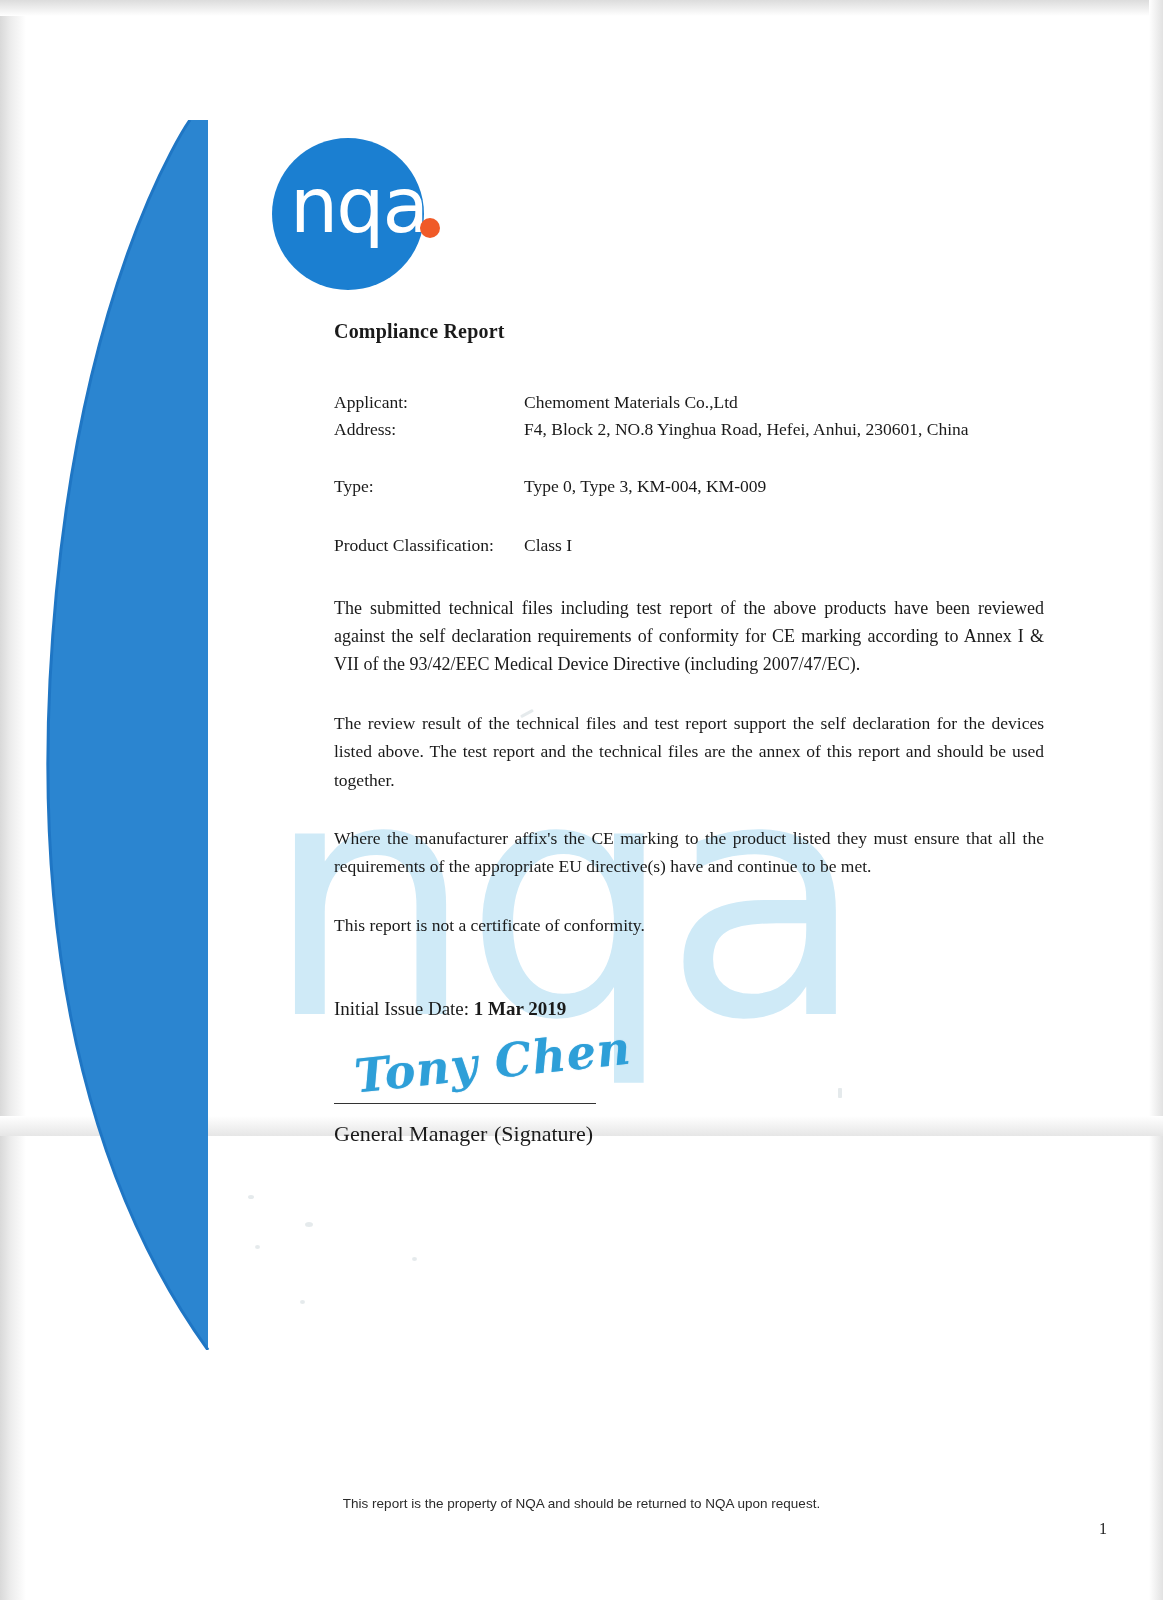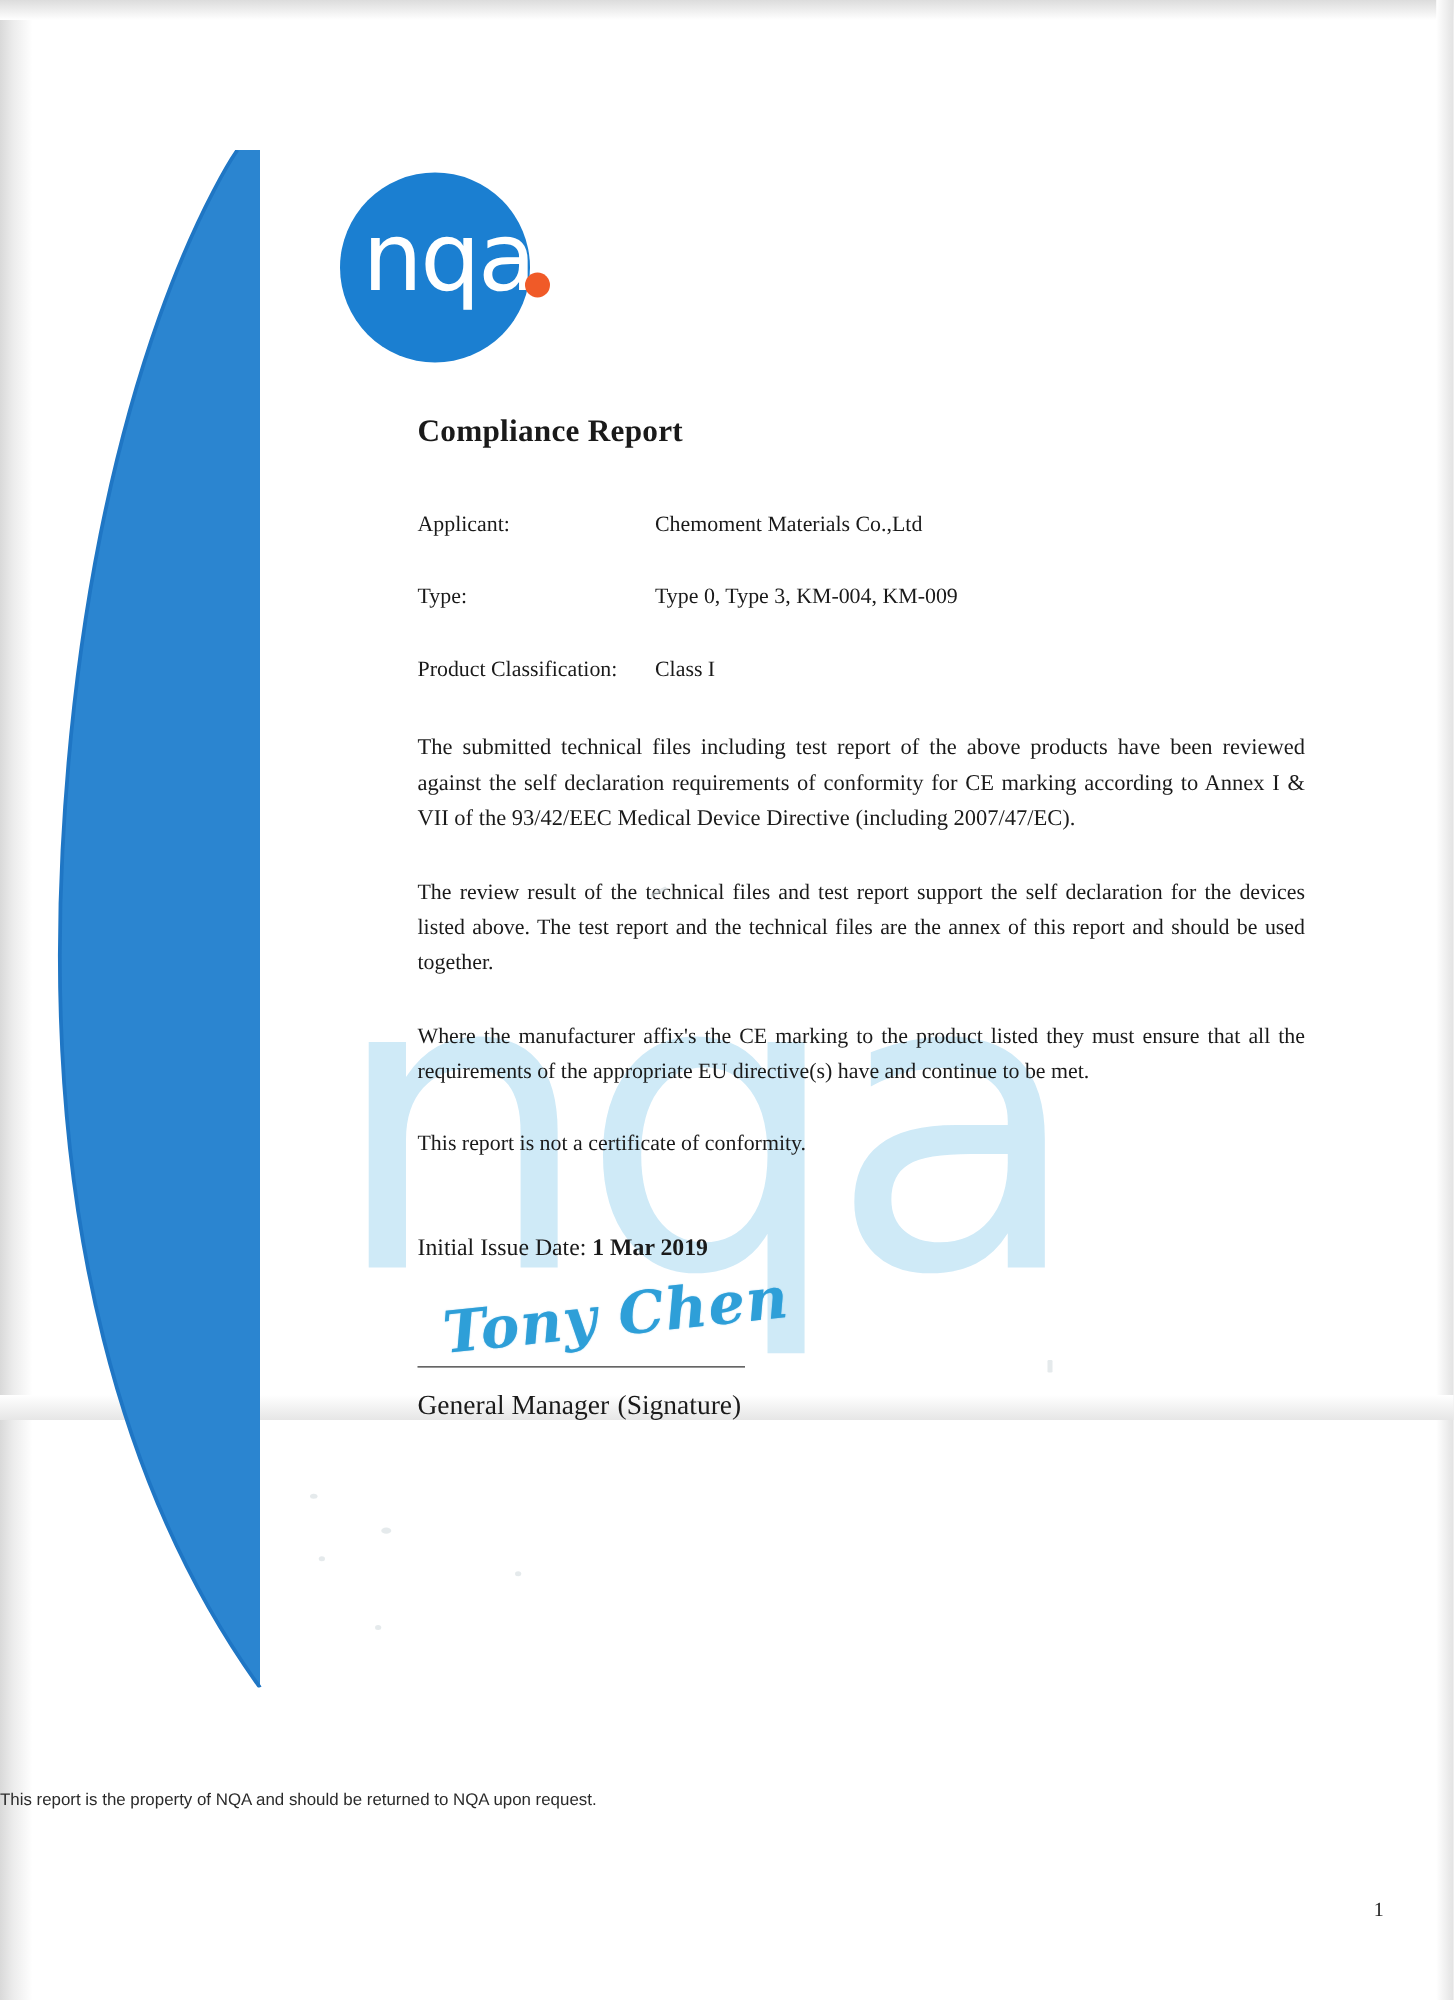--- a/index.html
+++ b/index.html
@@ -111,24 +111,24 @@
   }
 
   
   .doc {
     position: absolute;
     left: 334px;
     top: 320px;
     width: 712px;
   }
   .doc-title {
-    font-size: 25px;
+    font-size: 20px;
     font-weight: bold;
     letter-spacing: .2px;
-    margin: 12px 0 46px 0;
+    margin: 0 0 46px 0;
   }
 
   table.fields {
     border-collapse: collapse;
     font-size: 17.5px;
     line-height: 1.55;
   }
   table.fields td { padding: 0; vertical-align: top; }
   td.lbl { width: 190px; white-space: nowrap; font-family: Liberation Serif, serif; }
   td.val { white-space: nowrap; }
@@ -188,23 +188,23 @@
   .sig-caption {
     margin-top: 8px;
     font-size: 22px;
   }
   .sig-caption .role { display: inline-block; width: 160px; }
 
   
   .footer-note {
     position: absolute;
     left: 0;
-    top: 1432px;
+    top: 1496px;
     width: 1163px;
-    text-align: left;
+    text-align: center;
     font-family: "Liberation Sans", sans-serif;
     font-size: 13.5px;
     color: #2b2b2b;
   }
   .page-number {
     position: absolute;
     right: 56px;
     top: 1520px;
     font-size: 16px;
     color: #222;
@@ -244,20 +244,24 @@
 
   <div class="doc">
 
     <h1 class="doc-title">Compliance Report</h1>
 
     <table class="fields">
       <tbody>
           <tr>
         <td class="lbl">Applicant:</td>
         <td class="val">Chemoment Materials Co.,Ltd</td>
+      </tr>
+      <tr>
+        <td class="lbl">Address:</td>
+        <td class="val">F4, Block 2, NO.8 Yinghua Road, Hefei, Anhui, 230601, China</td>
       </tr>
       <tr>
             <td class="gap-sm" colspan="2"></td>
           </tr>
       <tr>
         <td class="lbl">Type:</td>
         <td class="val">Type 0, Type 3, KM-004, KM-009</td>
       </tr>
       <tr>
             <td class="gap-md" colspan="2"></td>

